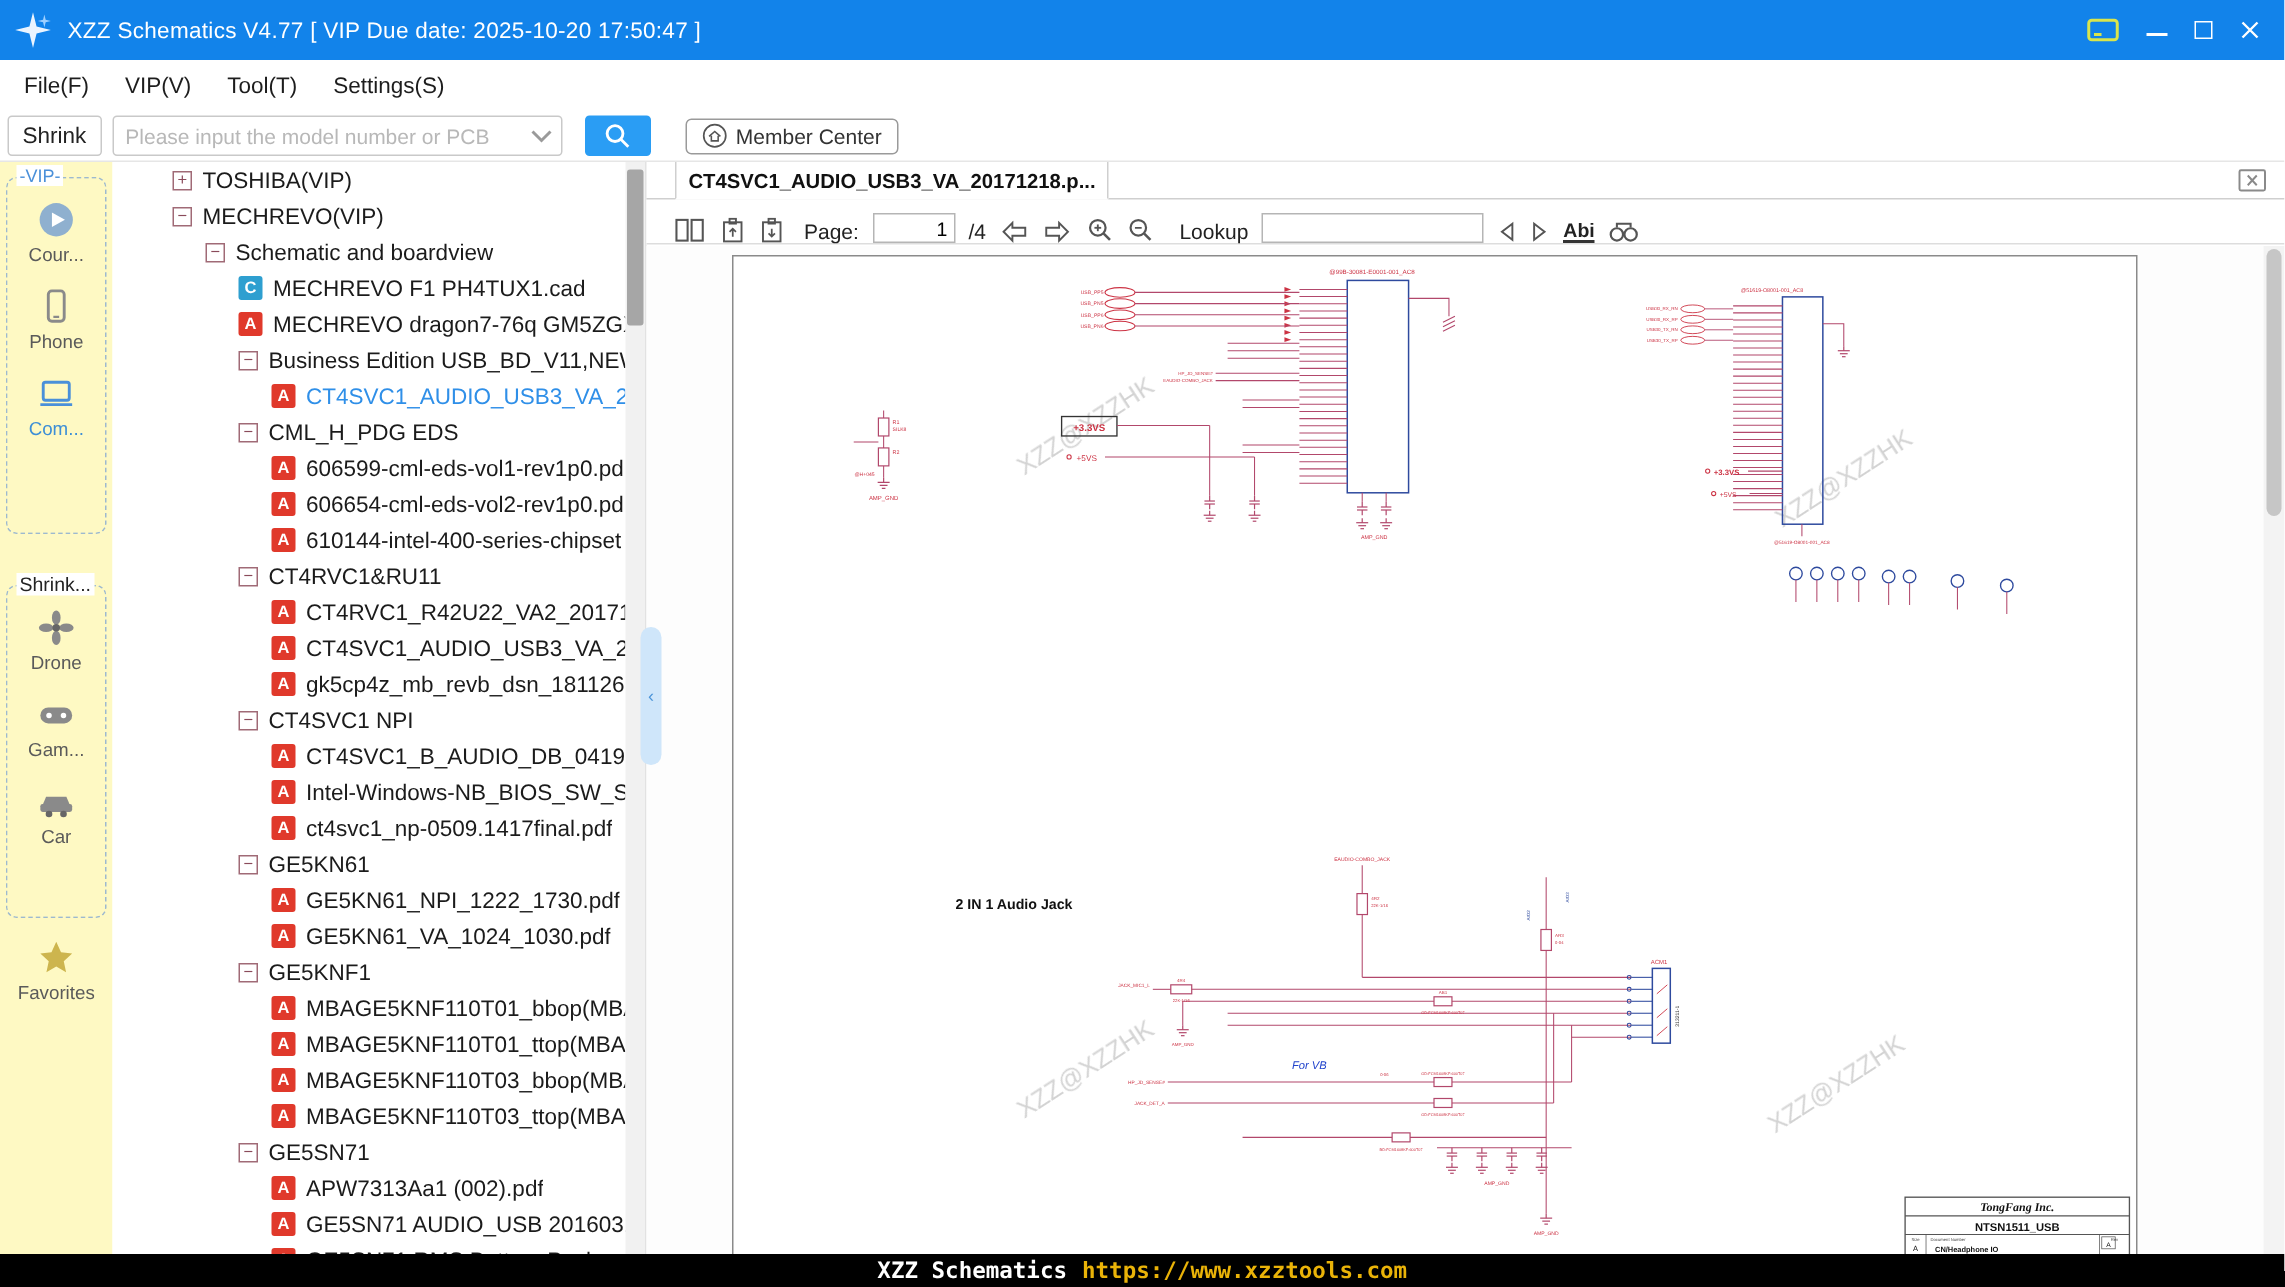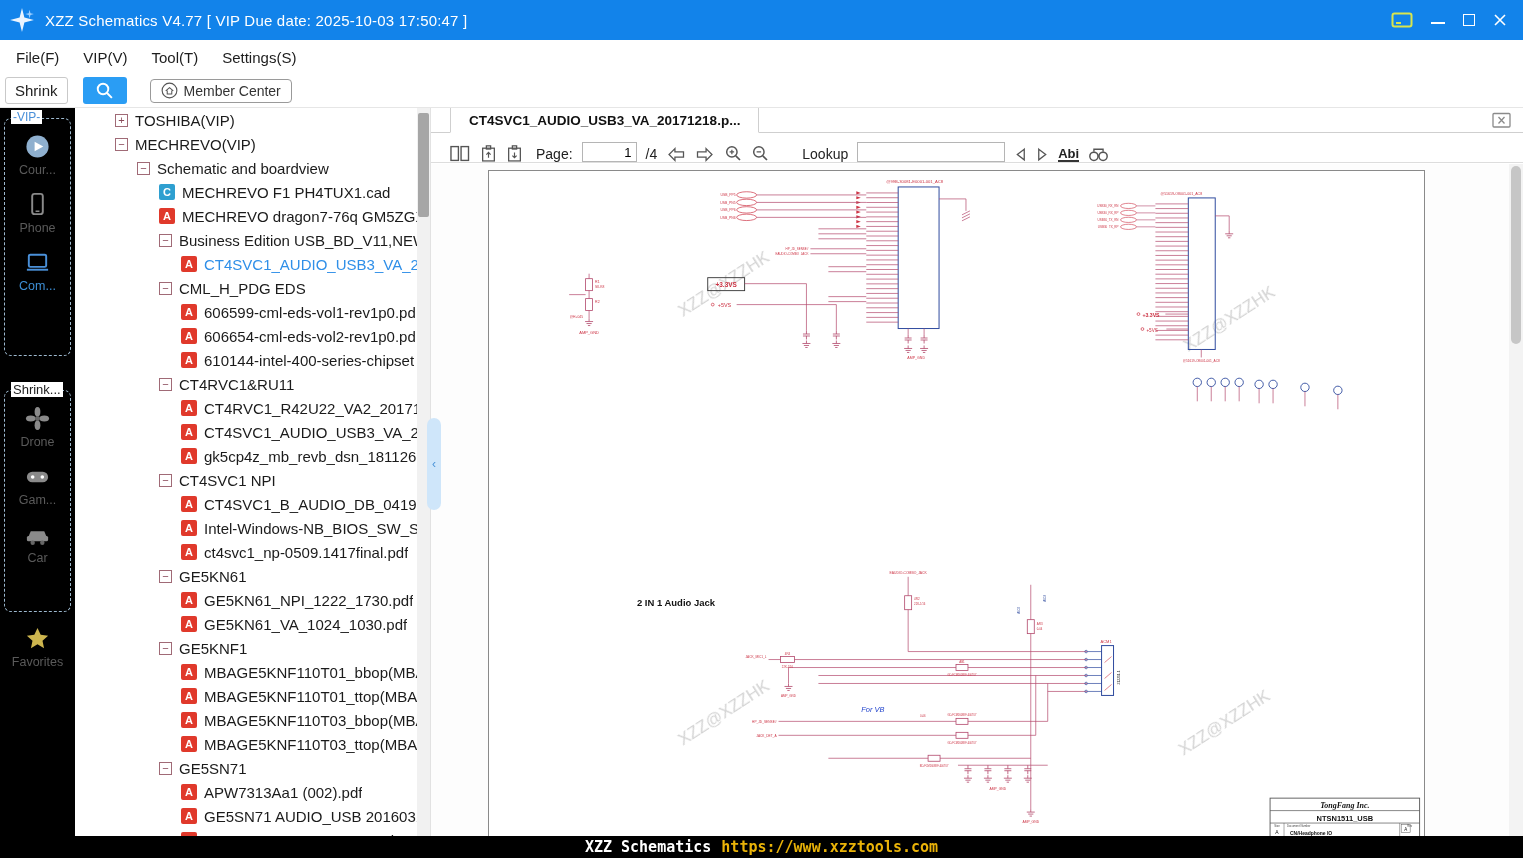--- a/index.html
+++ b/index.html
@@ -25,21 +25,21 @@
   .toolbar{position:absolute;top:74px;left:0;width:100%;height:34px;background:#fff;display:flex;align-items:center;border-bottom:1px solid #e6e6e6}
   .shrink-btn{margin-left:5px;height:27px;padding:0 9px;border:1px solid #c9c9c9;border-radius:3px;background:#fff;font-size:15px;color:#222;font-family:inherit}
   .search-wrap{margin-left:7px;width:300px;height:27px;border:1px solid #c9c9c9;border-radius:3px;display:flex;align-items:center;background:#fff}
   .search-input{border:none;outline:none;flex:1;font-size:14px;color:#333;padding:0 8px;font-family:inherit;min-width:0}
   .search-input::placeholder{color:#b8b8b8}
   .dd-arrow{width:16px;height:10px;margin-right:5px;flex:none}
   .search-btn{margin-left:15px;width:44px;height:27px;background:#2a9df4;border:none;border-radius:3px;display:flex;align-items:center;justify-content:center;cursor:pointer}
   .member-btn{margin-left:23px;height:24px;padding:0 10px;border:1px solid #9a9a9a;border-radius:4px;background:#fff;display:flex;align-items:center;gap:6px;font-size:14px;color:#333;font-family:Liberation Sans, sans-serif}
 
   
-  .sidebar{position:absolute;left:0;top:108px;width:75px;bottom:22px;background:#000000}
+  .sidebar{position:absolute;left:0;top:108px;width:75px;bottom:22px;background:#fef9c3}
   .group-box{position:absolute;left:4px;right:4px;border:1px dashed #9db9cf;border-radius:7px}
   .vip-box{top:10px;height:238px}
   .custom-box{top:282px;height:222px}
   .group-label{position:absolute;top:-9px;left:6px;background:#fff;padding:0 2px;font-size:12px}
   .group-label.vip{color:#4a90d9}
   .group-label.custom{color:#222;font-size:13px}
   .side-item{display:flex;flex-direction:column;align-items:center;gap:3px;margin-top:14px;font-size:12.5px;color:#5a5a5a;cursor:pointer}
   .side-item .side-label{max-width:66px;white-space:nowrap;overflow:hidden}
   .side-item .side-label.blue{color:#3d8fd6}
   .sicon{width:27px;height:27px}
@@ -54,21 +54,21 @@
   .ficon{width:16px;height:16px;border-radius:2px;margin-right:7px;flex:none;color:#fff;font-size:11px;font-weight:bold;text-align:center;line-height:16px}
   .ficon.pdf{background:#e0392b}
   .ficon.cad{background:#2e9fd0}
   .tree-label{overflow:hidden}
   .tree-scrollbar{position:absolute;right:0;top:0;bottom:0;width:13px;background:#f1f1f1}
   .tree-thumb{position:absolute;left:1px;top:5px;width:11px;height:104px;background:#a6a6a6;border-radius:2px}
 
   
   .doc-panel{position:absolute;left:430px;top:108px;right:0;bottom:22px;background:#fff;border-left:1px solid #e2e2e2}
   .tabbar{position:relative;height:25px;border-bottom:1px solid #cfcfcf;display:flex;align-items:stretch;padding-left:19px}
-  .tab{display:flex;align-items:center;padding:0 18px;border-left:1px solid #cfcfcf;border-right:1px solid #cfcfcf;background:#fff;font-size:13.5px;font-weight:bold;color:#111;margin-bottom:-1px;border-bottom:1px solid #fff;cursor:pointer}
+  .tab{display:flex;align-items:center;padding:0 8px;border-left:1px solid #cfcfcf;border-right:1px solid #cfcfcf;background:#fff;font-size:13.5px;font-weight:bold;color:#111;margin-bottom:-1px;border-bottom:1px solid #fff;cursor:pointer}
   .close-doc{position:absolute;right:12px;top:4px;width:19px;height:17px;cursor:pointer}
   .pdf-toolbar{height:30px;border-bottom:1px solid #ddd;display:flex;align-items:flex-end;padding-left:18px;gap:9px;font-size:14px;color:#222;background:#fff}
   .ticon{flex:none;cursor:pointer;display:block}
   .page-input{width:55px;height:20px;border:1px solid #b5b5b5;text-align:right;font-size:13px;padding-right:4px;font-family:inherit}
   .lookup-input{width:148px;height:20px;border:1px solid #b5b5b5;font-size:13px;padding:0 5px;font-family:inherit}
   .abi{font-weight:bold;font-size:13px;color:#222;border-bottom:2px solid #333;line-height:13px;cursor:pointer}
   .viewer{position:absolute;left:0;top:56px;right:14px;bottom:0;background:#fdfdfd;overflow:hidden}
   .page{position:absolute;left:57px;top:6px;width:937px;height:674px;background:#fff;border:1px solid #8a8a8a}
   .page svg{display:block;width:100%;height:100%}
   .doc-scrollbar{position:absolute;right:0;top:56px;width:14px;bottom:0;background:#f3f3f3}
@@ -83,21 +83,21 @@
   .status-url{color:#eab308;text-decoration:none}
 </style>
 </head>
 <body>
 
 <div class="titlebar">
   <svg class="logo" viewBox="0 0 24 24">
     <path d="M12 1 L14.2 9.8 L23 12 L14.2 14.2 L12 23 L9.8 14.2 L1 12 L9.8 9.8 Z" fill="#eaf4ff"></path>
     <path d="M19 2.5 L19.8 5.7 L23 6.5 L19.8 7.3 L19 10.5 L18.2 7.3 L15 6.5 L18.2 5.7 Z" fill="#9fd0ff"></path>
   </svg>
-  <span class="title-text">XZZ Schematics V4.77 [ VIP Due date: 2025-10-03 17:50:47 ]</span>
+  <span class="title-text">XZZ Schematics V4.77 [ VIP Due date: 2025-10-20 17:50:47 ]</span>
   <div class="win-controls">
     <svg class="wc license" viewBox="0 0 22 18">
       <rect x="1.5" y="2.5" width="19" height="13" rx="2" fill="none" stroke="#d9e54d" stroke-width="2"></rect>
       <line x1="5" y1="12" x2="10" y2="12" stroke="#d9e54d" stroke-width="2"></line>
     </svg>
     <div class="wc min"></div>
     <div class="wc max"></div>
     <svg class="wc close" viewBox="0 0 14 14">
       <path d="M2 2 L12 12 M12 2 L2 12" stroke="#fff" stroke-width="1.6"></path>
     </svg>
@@ -106,20 +106,26 @@
 
 <div class="menubar">
   <span class="menu-item">File(F)</span>
   <span class="menu-item">VIP(V)</span>
   <span class="menu-item">Tool(T)</span>
   <span class="menu-item">Settings(S)</span>
 </div>
 
 <div class="toolbar">
   <button class="shrink-btn">Shrink</button>
+  <div class="search-wrap">
+    <input class="search-input" placeholder="Please input the model number or PCB" style="">
+    <svg class="dd-arrow" viewBox="0 0 12 7">
+      <path d="M1.5 1 L6 5.5 L10.5 1" stroke="#9a9a9a" stroke-width="1.5" fill="none"></path>
+    </svg>
+  </div>
   <button class="search-btn">
     <svg width="19" height="19" viewBox="0 0 18 18">
       <circle cx="7.6" cy="7.6" r="5" fill="none" stroke="#fff" stroke-width="1.8"></circle>
       <line x1="11.4" y1="11.4" x2="16" y2="16" stroke="#fff" stroke-width="1.8"></line>
     </svg>
   </button>
   <button class="member-btn">
     <svg width="17" height="17" viewBox="0 0 18 18">
       <circle cx="9" cy="9" r="7.8" fill="none" stroke="#555" stroke-width="1.2"></circle>
       <path d="M5 9.5 L9 6 L13 9.5 M6.6 9 V12.6 H11.4 V9" fill="none" stroke="#555" stroke-width="1.1"></path>
@@ -369,21 +375,21 @@
       <circle cx="7" cy="7" r="4.6" fill="none" stroke="#555" stroke-width="1.3"></circle>
       <line x1="10.5" y1="10.5" x2="14.2" y2="14.2" stroke="#555" stroke-width="1.5"></line>
       <line x1="5" y1="7" x2="9" y2="7" stroke="#555" stroke-width="1.1"></line>
       <line x1="7" y1="5" x2="7" y2="9" stroke="#555" stroke-width="1.1"></line>
     </svg>
     <svg class="ticon" width="18" height="18" viewBox="0 0 16 16">
       <circle cx="7" cy="7" r="4.6" fill="none" stroke="#555" stroke-width="1.3"></circle>
       <line x1="10.5" y1="10.5" x2="14.2" y2="14.2" stroke="#555" stroke-width="1.5"></line>
       <line x1="5" y1="7" x2="9" y2="7" stroke="#555" stroke-width="1.1"></line>
     </svg>
-    <span style="margin-left:24px">Lookup</span>
+    <span style="margin-left:8px">Lookup</span>
     <input class="lookup-input" value="" style="">
     <svg class="ticon" width="13" height="15" viewBox="0 0 12 14">
       <path d="M9.5 2 L3 7 L9.5 12 Z" fill="none" stroke="#555" stroke-width="1.2"></path>
     </svg>
     <svg class="ticon" width="13" height="15" viewBox="0 0 12 14">
       <path d="M2.5 2 L9 7 L2.5 12 Z" fill="none" stroke="#555" stroke-width="1.2"></path>
     </svg>
     <span class="abi">Abi</span>
     <svg class="ticon" width="21" height="16" viewBox="0 0 18 14">
       <circle cx="5" cy="9" r="3.6" fill="none" stroke="#555" stroke-width="1.3"></circle>

